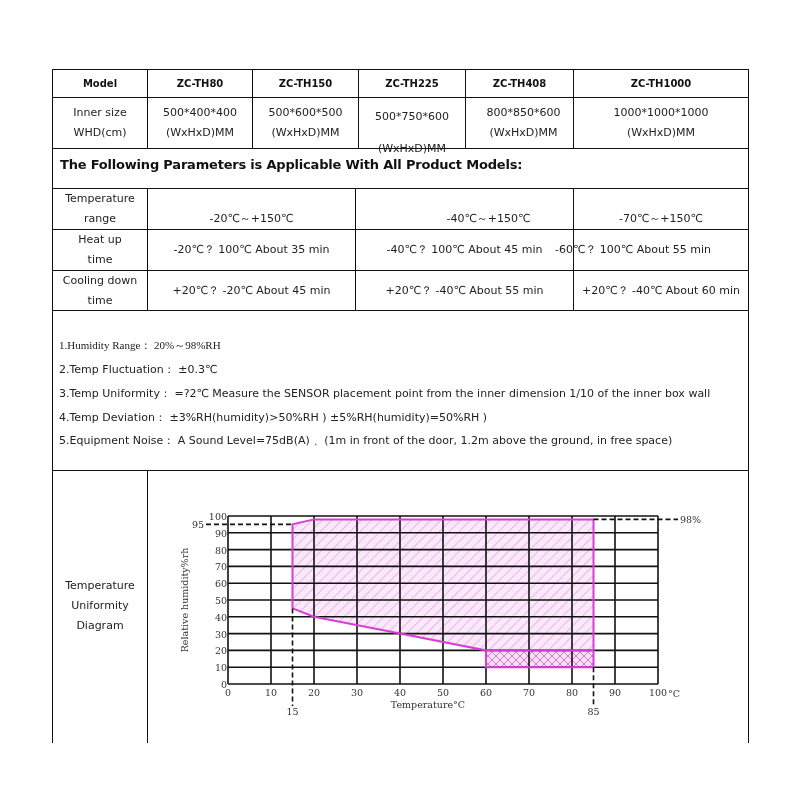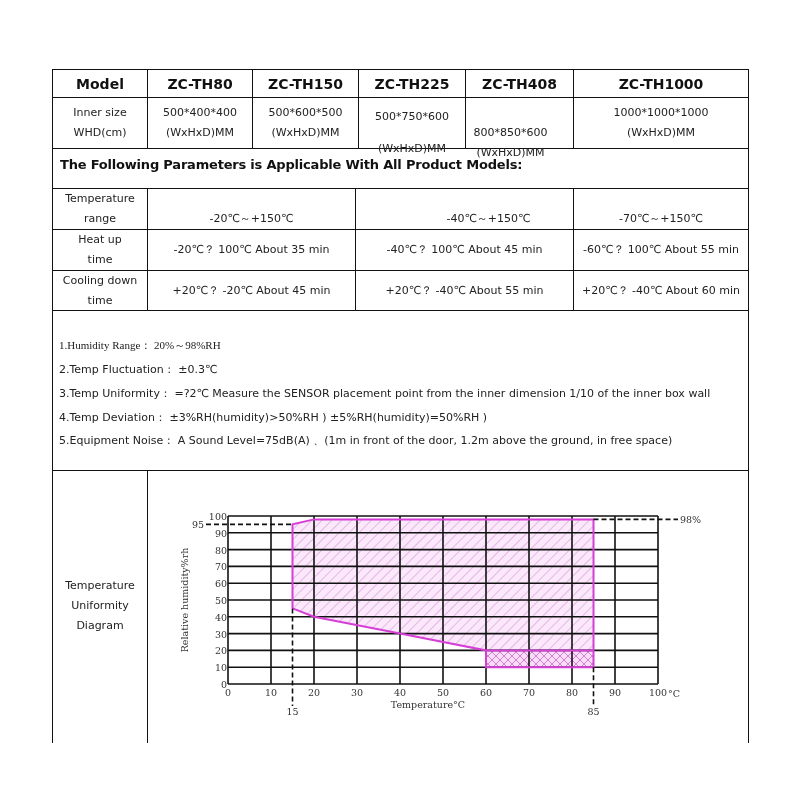--- a/index.html
+++ b/index.html
@@ -4,21 +4,21 @@
 <style>
   html, body { margin:0; padding:0; background:#ffffff; }
   body { width:800px; height:800px; position:relative; overflow:hidden;
          font-family:"DejaVu Sans", sans-serif; color:#111; }
   .abs { position:absolute; }
   .line-h { position:absolute; height:1px; background:#111; }
   .line-v { position:absolute; width:1px; background:#111; }
   .cell { position:absolute; display:flex; flex-direction:column;
           align-items:center; justify-content:center; text-align:center;
           font-size:11px; line-height:20px; color:#222; }
-  .hdr { font-weight:bold; font-size:14px; color:#111; }
+  .hdr { font-weight:bold; font-size:10px; color:#111; }
   .banner { position:absolute; left:60px; top:157px; font-weight:bold; font-size:13px; color:#111; letter-spacing:-0.2px; }
   .spec { position:absolute; left:59px; font-size:11px; color:#222; white-space:nowrap; }
   svg text { font-family:"DejaVu Serif", serif; }
 </style>
 </head>
 <body>
 
 <div>
 
   <div class="line-h" style="left:52px;width:697px;top:69px;"></div>
@@ -62,21 +62,21 @@
   <span>(WxHxD)MM</span>
 </div>
 <div class="cell" style="left:253px;top:98px;width:105px;height:50px;justify-content:center;">
   <span>500*600*500</span>
   <span>(WxHxD)MM</span>
 </div>
 <div class="cell" style="left:359px;top:108px;width:106px;height:50px;gap:12px;">
   <span>500*750*600</span>
   <span>(WxHxD)MM</span>
 </div>
-<div class="cell" style="left:457px;top:98px;width:107px;height:50px;margin-top:20px;">
+<div class="cell" style="left:470px;top:98px;width:107px;height:50px;">
   <span>800*850*600</span>
   <span>(WxHxD)MM</span>
 </div>
 <div class="cell" style="left:574px;top:98px;width:174px;height:50px;">
   <span>1000*1000*1000</span>
   <span>(WxHxD)MM</span>
 </div>
 
 <div class="banner">The Following Parameters is Applicable With All Product Models:</div>
 
@@ -97,21 +97,21 @@
 <div class="cell" style="left:53px;top:230px;width:94px;height:40px;">
   <span>Heat up</span>
   <span>time</span>
 </div>
 <div class="cell" style="left:148px;top:230px;width:207px;height:40px;">
   <span>-20℃？ 100℃ About 35 min</span>
 </div>
 <div class="cell" style="left:356px;top:230px;width:217px;height:40px;">
   <span>-40℃？ 100℃ About 45 min</span>
 </div>
-<div class="cell" style="left:574px;top:230px;width:174px;height:40px;">
+<div class="cell" style="left:546px;top:230px;width:174px;height:40px;">
   <span>-60℃？ 100℃ About 55 min</span>
 </div>
 
 <div class="cell" style="left:53px;top:271px;width:94px;height:39px;">
   <span>Cooling down</span>
   <span>time</span>
 </div>
 <div class="cell" style="left:148px;top:271px;width:207px;height:39px;">
   <span>+20℃？ -20℃ About 45 min</span>
 </div>

